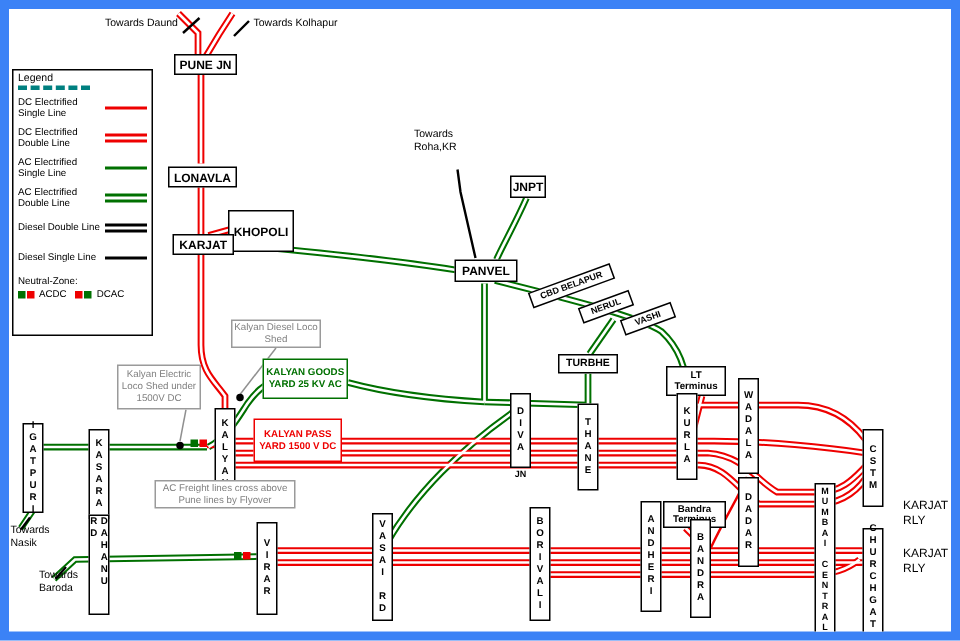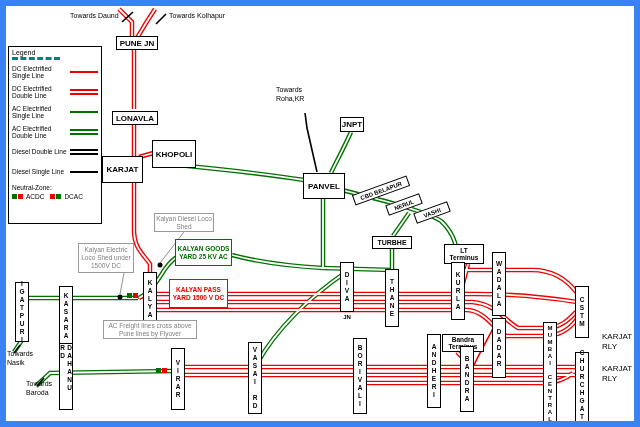--- a/index.html
+++ b/index.html
@@ -180,22 +180,22 @@
         <span class="sq r"></span>
           <span class="sq g"></span>
           <span class="nzt">DCAC</span>
       </div>
     </div>
   </div>
 
   <div class="hbox" style="left:110px;top:30px;width:42px;height:14px">PUNE JN</div>
   <div class="hbox" style="left:106px;top:105px;width:46px;height:14px">LONAVLA</div>
   <div class="hbox" style="left:146px;top:134px;width:44px;height:28px">KHOPOLI</div>
-  <div class="hbox" style="left:96px;top:150px;width:41px;height:27px">KARJAT</div>
-  <div class="hbox" style="left:297px;top:167px;width:42px;height:26px">PANVEL</div>
+  <div class="hbox" style="left:109px;top:150px;width:41px;height:14px">KARJAT</div>
+  <div class="hbox" style="left:297px;top:167px;width:42px;height:15px">PANVEL</div>
   <div class="hbox" style="left:334px;top:111px;width:24px;height:15px">JNPT</div>
   <div class="hbox" style="left:366px;top:230px;width:40px;height:13px;font-size:7px">TURBHE</div>
   <div class="hbox small" style="left:438px;top:238px;width:40px;height:20px">LT Terminus</div>
   <div class="hbox small" style="left:436px;top:328px;width:42px;height:18px">Bandra Terminus</div>
 
   <div class="hbox slant" style="left:346px;top:179px;width:58px;height:11px">CBD BELAPUR</div>
   <div class="hbox slant" style="left:380px;top:193px;width:36px;height:11px">NERUL</div>
   <div class="hbox slant" style="left:408px;top:201px;width:36px;height:11px">VASHI</div>
 
   <div class="vbox" style="left:9px;top:276px;width:14px;height:60px">IGATPURI</div>

